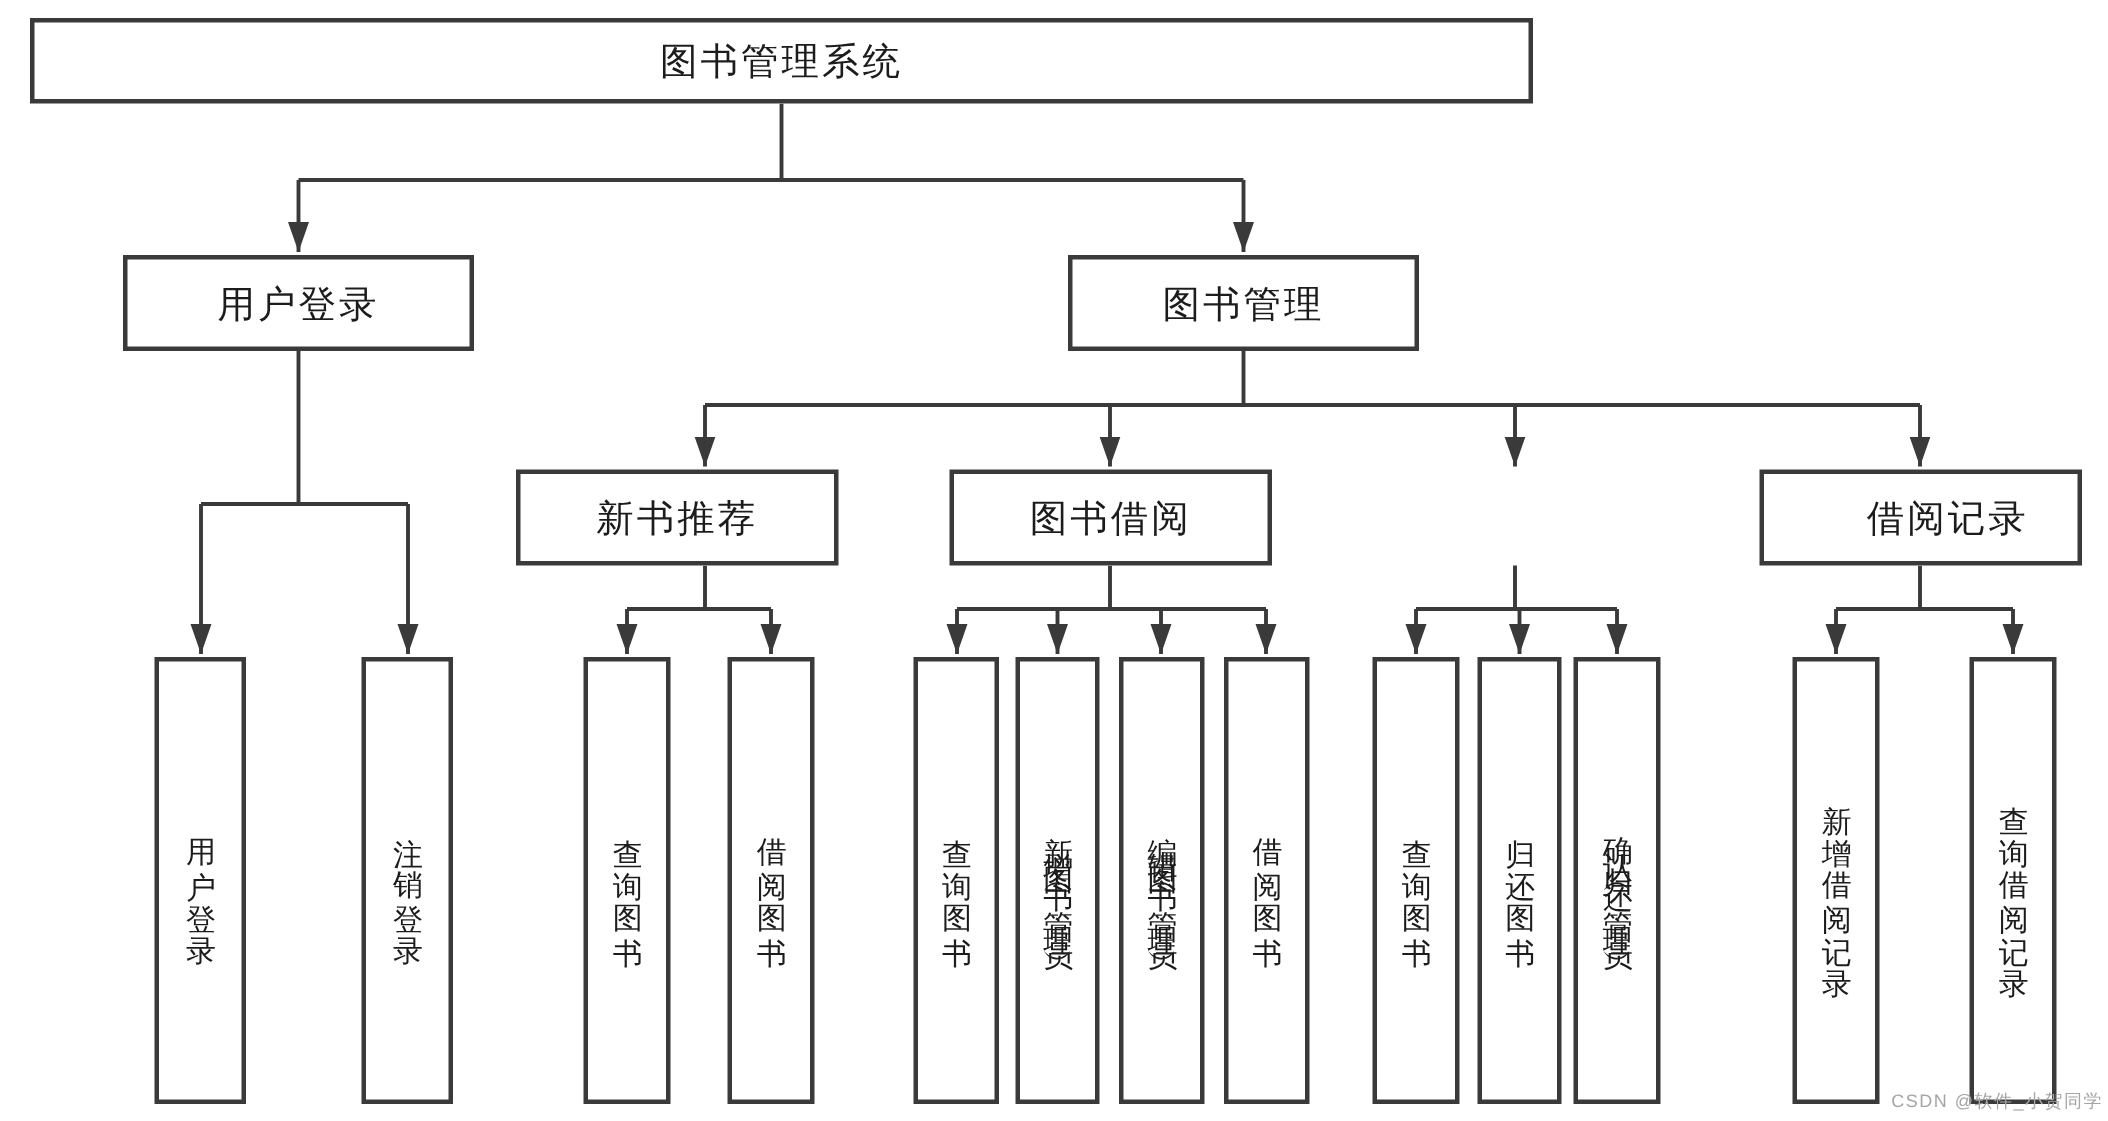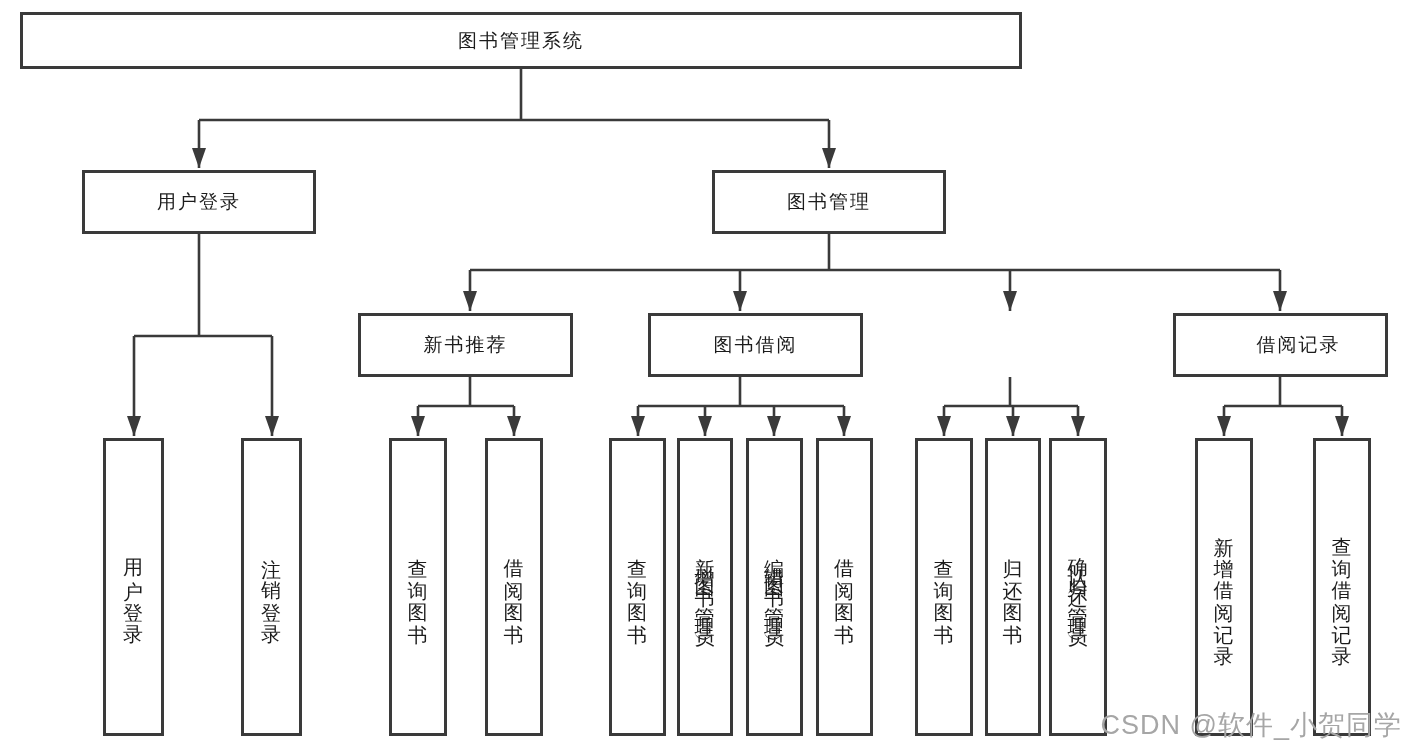--- a/index.html
+++ b/index.html
@@ -28,41 +28,41 @@
   #arrowhead path{fill:var(--line);}
   .node{
     position:absolute;
     box-sizing:border-box;
     border:3px solid var(--line);
     background:var(--bg);
     display:flex;align-items:center;justify-content:center;
     color:var(--text);
   }
   .hbox span{
-    font-size:19px;
+    font-size:25px;
     letter-spacing:2px;
     white-space:nowrap;
   }
   .root-box{left:20px;top:12px;width:1002px;height:57px;}
   .lvl2{top:170px;width:234px;height:64px;}
   .lvl3{top:313px;width:215px;height:64px;}
   .vbox{top:438px;height:298px;}
   .vbox span{
     writing-mode:vertical-rl;
     text-orientation:mixed;
     font-size:20px;
     letter-spacing:22px;
     line-height:1;
     white-space:nowrap;
   }
   .vbox span.tight{letter-spacing:10px;}
   .watermark{
     position:absolute;
     right:3px;bottom:4px;
-    font-size:27px;
+    font-size:12px;
     color:var(--wm);
     letter-spacing:1px;
     white-space:nowrap;
     z-index:5;
   }
 </style>
 </head>
 <body>
 
 <div class="stage">
@@ -108,24 +108,24 @@
     <span>图书管理系统</span>
   </div>
 
   <div class="node hbox lvl2" style="left:82px;">
     <span>用户登录</span>
   </div>
   <div class="node hbox lvl2" style="left:712px;align-items:center;">
     <span>图书管理</span>
   </div>
 
-  <div class="node hbox lvl3" style="left:358px;text-align:right;">
+  <div class="node hbox lvl3" style="left:344px;text-align:right;">
     <span>新书推荐</span>
   </div>
-  <div class="node hbox lvl3" style="left:648px;">
+  <div class="node hbox lvl3" style="left:633px;">
     <span>图书借阅</span>
   </div>
   <div class="node hbox lvl3" style="left:1173px;padding-left:36px;">
     <span>借阅记录</span>
   </div>
 
   <div class="node vbox" style="left:103px;width:61px;">
     <span class="vlabel">用户登录</span>
   </div>
   <div class="node vbox" style="left:241px;width:61px;">

